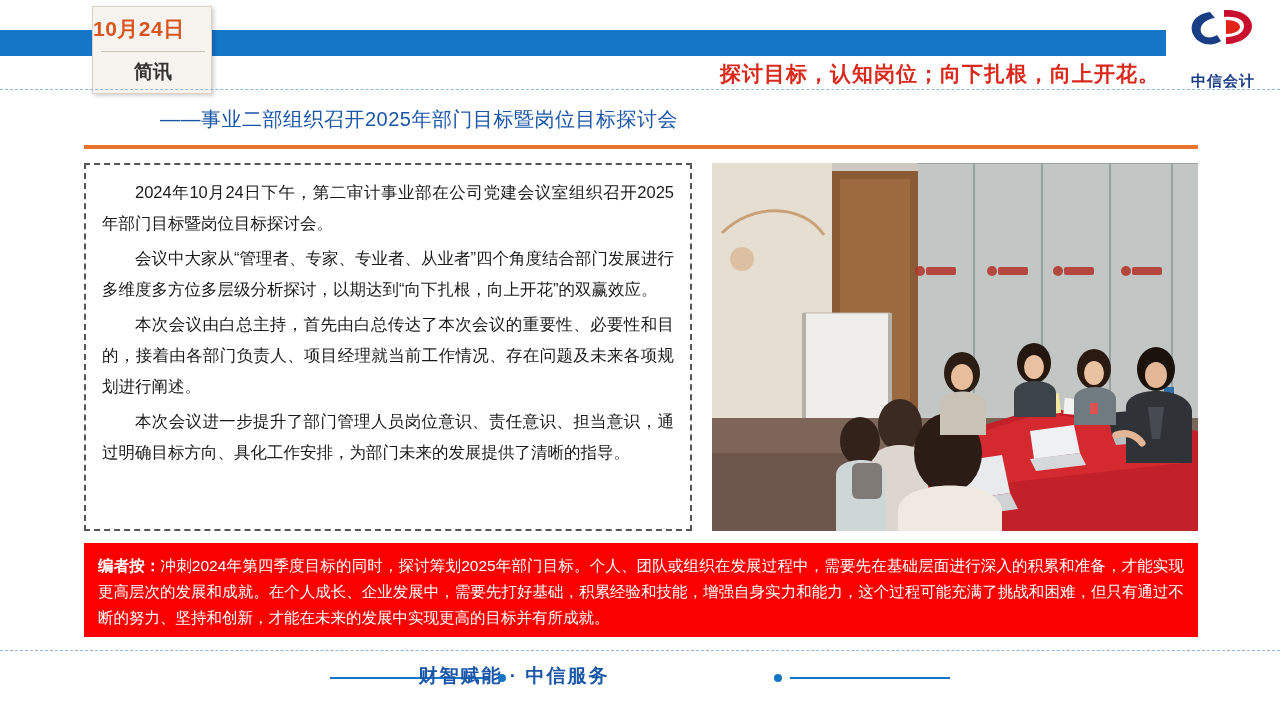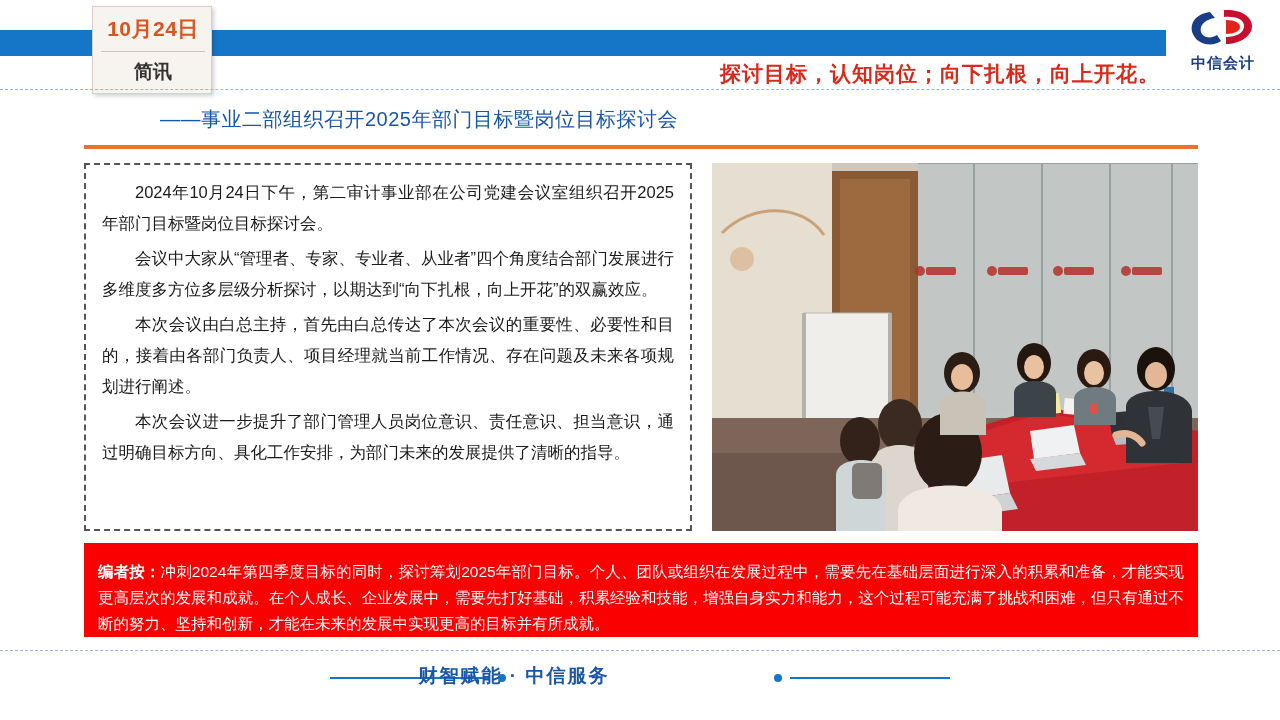--- a/index.html
+++ b/index.html
@@ -34,21 +34,21 @@
     background: #f7f3ef;
     border: 1px solid #d9cfc6;
     box-shadow: 2px 2px 4px rgba(0,0,0,0.18);
     box-sizing: border-box;
   }
   .date-box .date-text {
     position: absolute;
     top: 8px;
     left: 0;
     width: 120px;
-    text-align: center;
+    text-align: left;
     color: #d9551f;
     font-size: 21px;
     font-weight: bold;
     letter-spacing: 0.5px;
   }
   .date-box .date-rule {
     position: absolute;
     top: 44px;
     left: 8px;
     width: 104px;
@@ -76,21 +76,21 @@
     background: #ffffff;
     text-align: center;
   }
   .logo-mark {
     margin-top: 6px;
   }
   .logo-text {
     color: #1a3e86;
     font-size: 15px;
     font-weight: bold;
-    margin-top: 0;
+    margin-top: 18px;
     letter-spacing: 1px;
   }
 
   .dash-line {
     position: absolute;
     left: 0;
     width: 1280px;
     border-top: 1px dashed #8fb8dd;
     height: 0;
   }
@@ -171,21 +171,21 @@
 
   
   .editor-note {
     position: absolute;
     top: 543px;
     left: 84px;
     width: 1114px;
     height: 94px;
     background: #fb0000;
     box-sizing: border-box;
-    padding: 16px 14px;
+    padding: 10px 14px;
     color: #ffffff;
     font-size: 15.5px;
     line-height: 26px;
     text-align: justify;
   }
   .editor-note b { font-weight: bold; }
 
   
   .footer {
     position: absolute;

